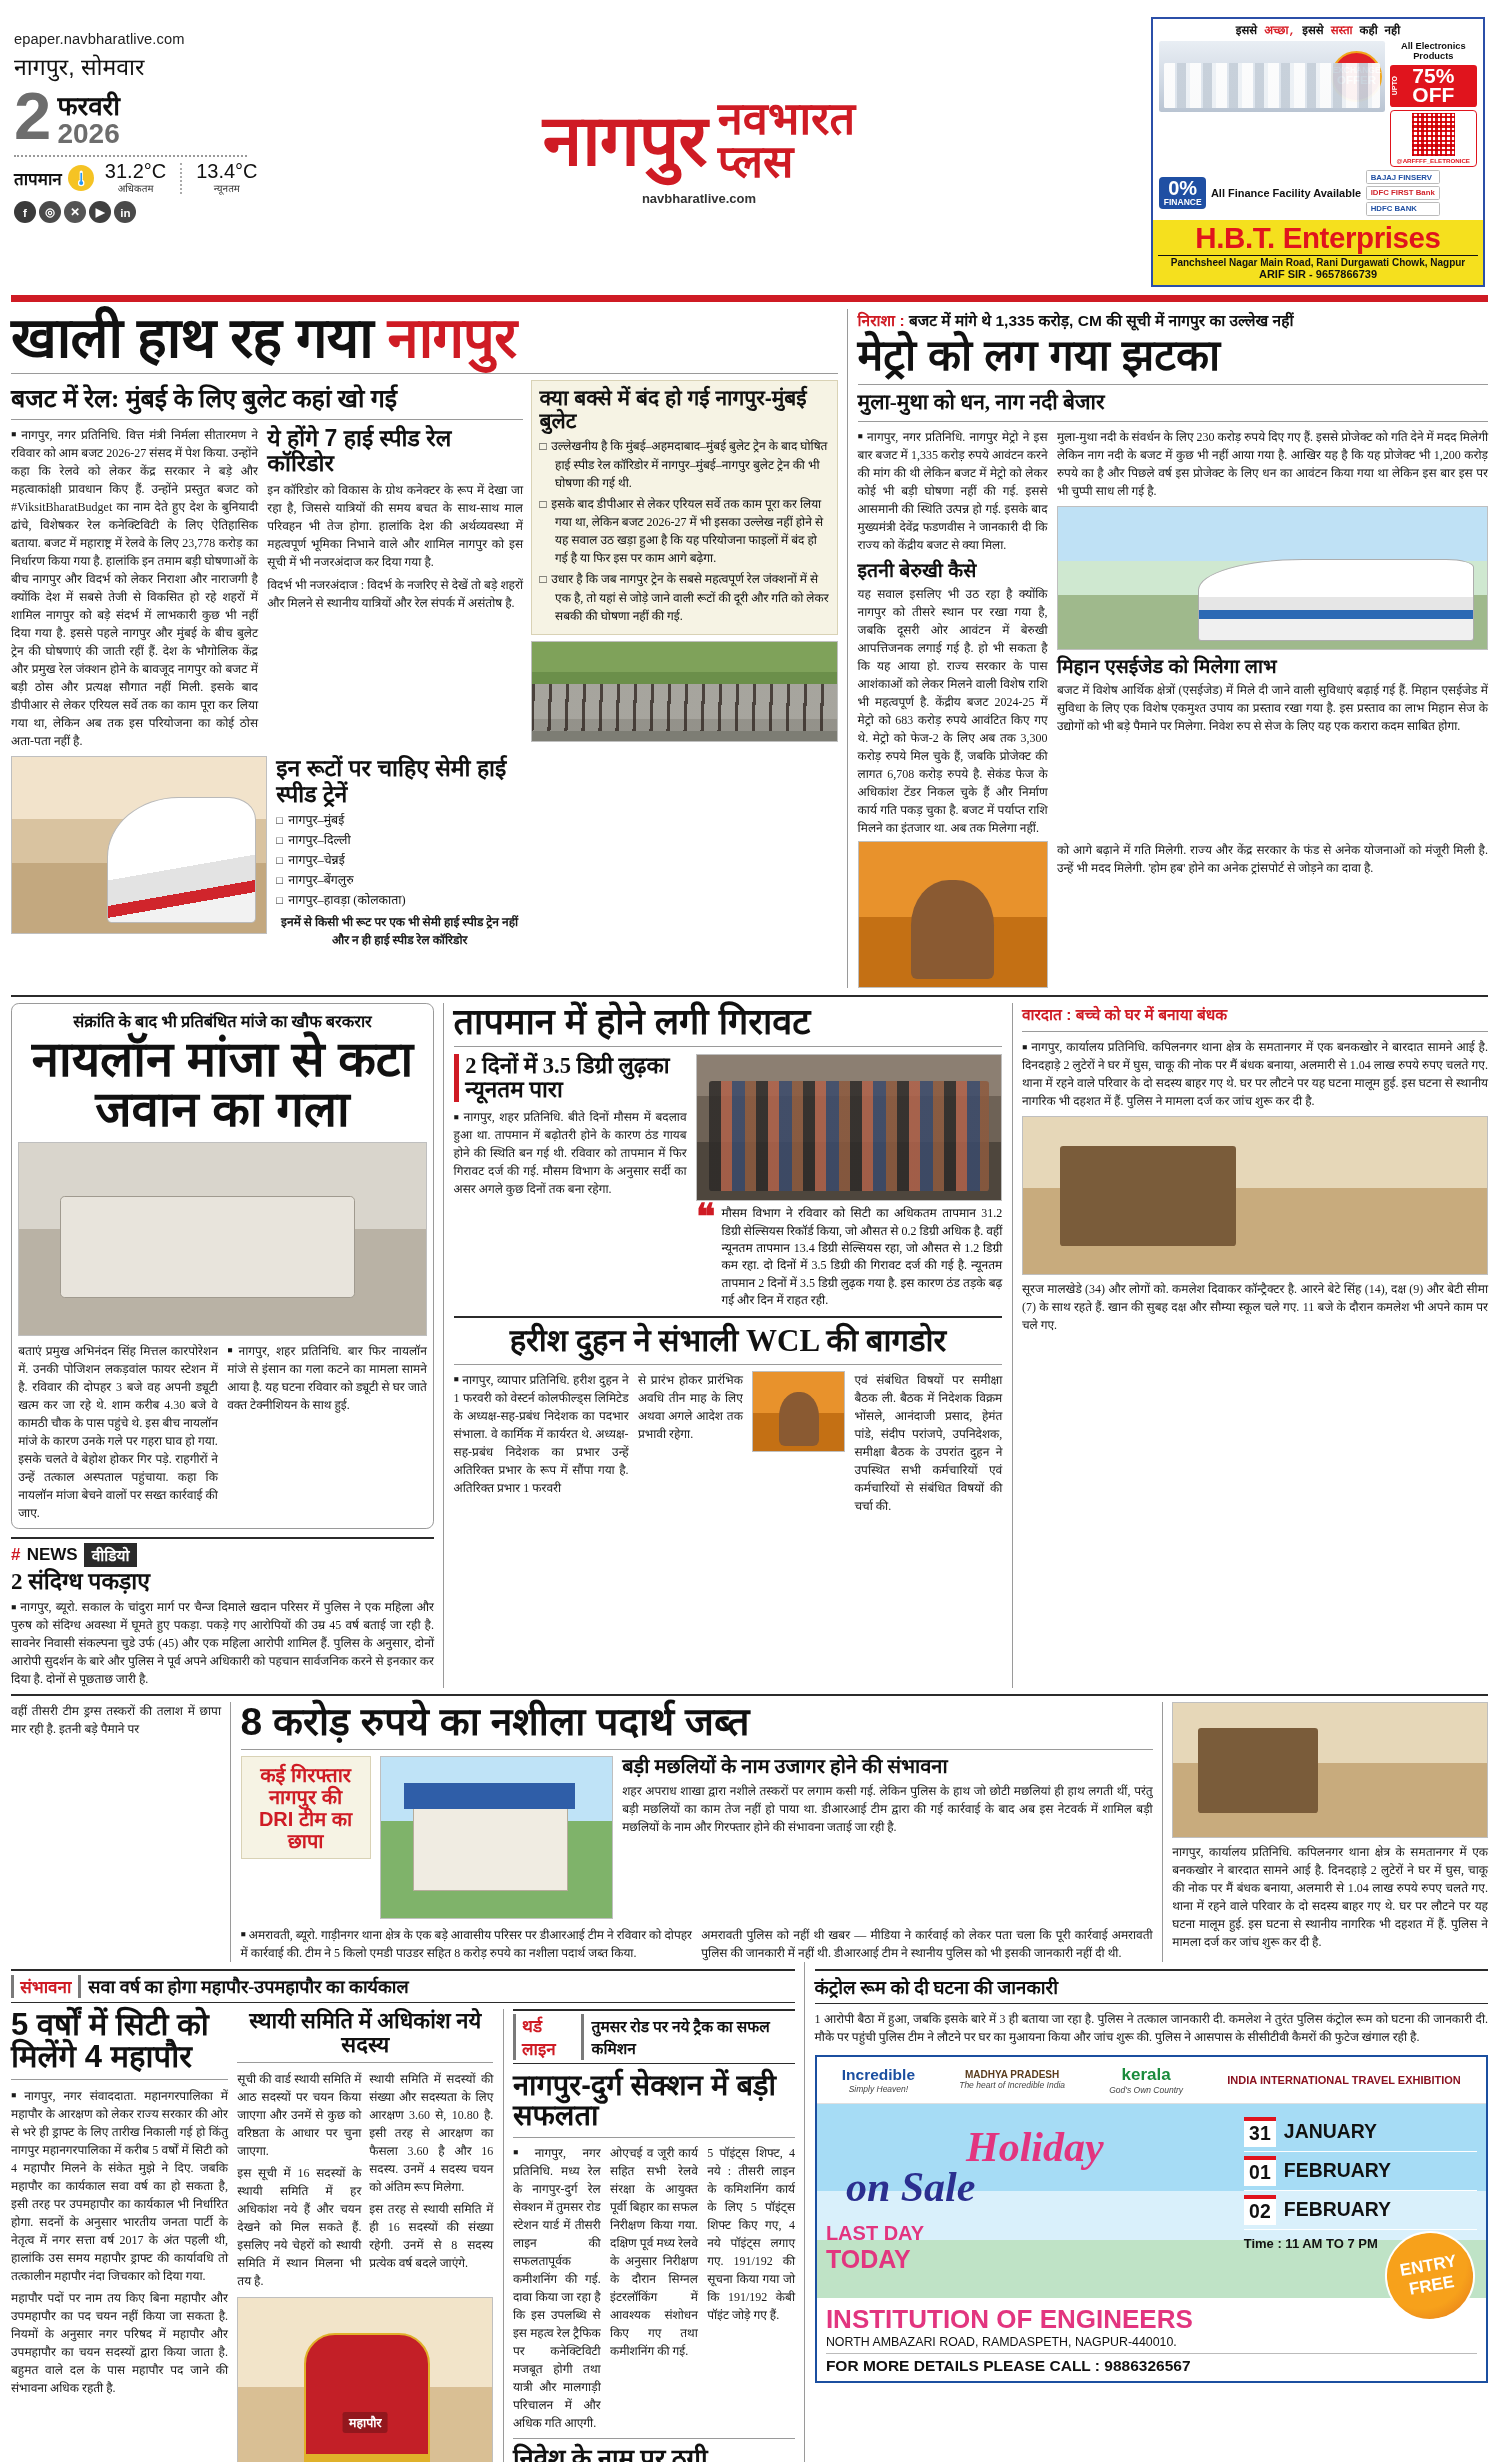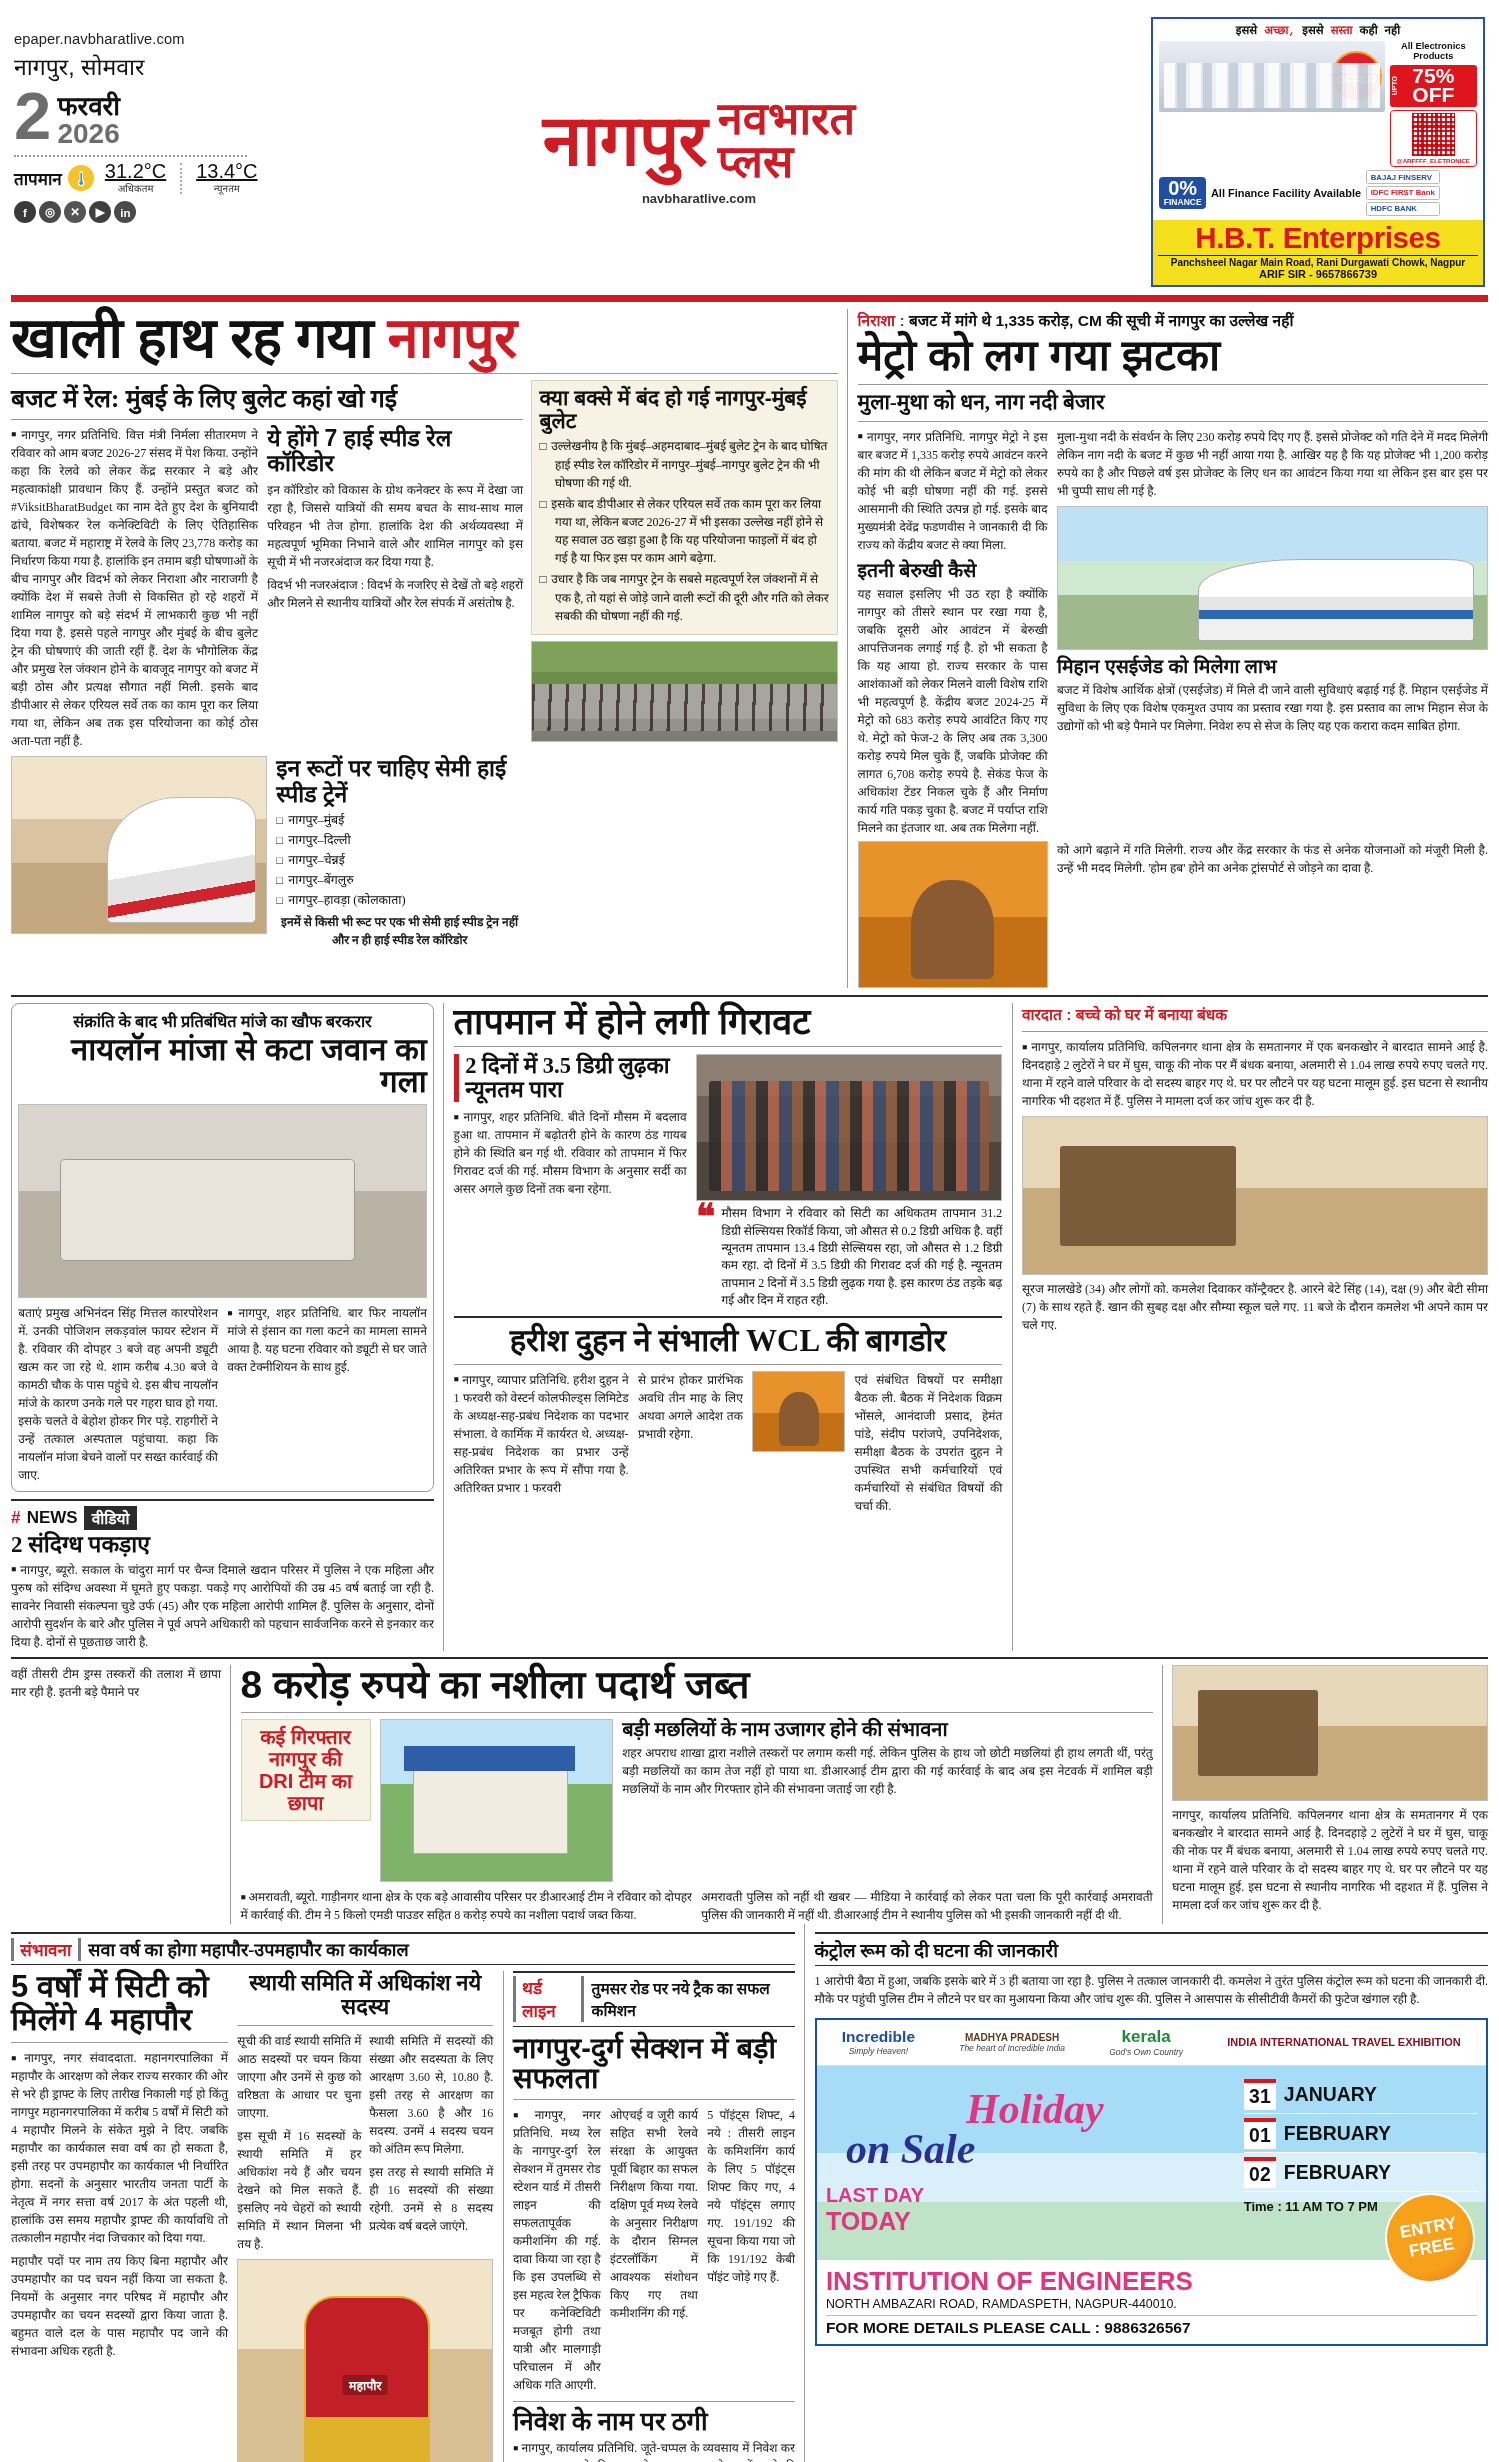--- a/index.html
+++ b/index.html
@@ -56,21 +56,21 @@
   }
   .thermo {
     width: 26px; height: 26px; border-radius: 50%;
     background: #f5c324; display: flex; align-items: center; justify-content: center;
     flex: 0 0 26px;
   }
   .thermo svg { display:block; }
   .temp-block { text-align: center; padding: 0 4.7px; }
   .temp-val {
     font-family: "Liberation Sans", sans-serif;
-    font-size: 20px; font-weight: 400; color: #111; line-height: 1; text-decoration: underline;
+    font-size: 20px; font-weight: 400; color: #111; line-height: 1;
   }
   .temp-cap {
     font-family: "Liberation Sans", sans-serif;
     font-size: 10px; color: #333;
   }
   .temp-div { border-left: 2.3px dotted #aaa; align-self: stretch; margin: 1.6px 3.1px; }
   .socials { display: flex; gap: 3.1px; margin-top: 6.2px; }
   .soc {
     width: 22px; height: 22px; border-radius: 50%; background: #3a3a3a;
     color: #fff; font-family: "Liberation Sans", sans-serif; font-size: 11.6px;
@@ -559,21 +559,21 @@
       </div>
     </div>
 
     <div class="hr-thick"></div>
 
     <div class="row">
 
       <div class="col" style="flex:0 0 423px;">
         <div style="border:0.8px solid #9a9a9a;border-radius:7.8px;padding:6.2px;">
           <div class="kicker" style="font-family:'Liberation Serif',serif;font-size:16.3px;text-align:center;font-weight:700;">संक्रांति के बाद भी प्रतिबंधित मांजे का खौफ बरकरार</div>
-          <h2 class="hl-lg" style="font-size:31px;text-align:right;">नायलॉन मांजा से कटा जवान का गला</h2>
+          <h2 class="hl-lg" style="font-size:49px;text-align:center;">नायलॉन मांजा से कटा जवान का गला</h2>
           <div class="photo ph-hospital" style="margin-top:6.2px;"></div>
           <div class="row" style="gap:9.3px;margin-top:6.2px;">
             <p class="body-txt" style="flex:1;">बताएं प्रमुख अभिनंदन सिंह मित्तल कारपोरेशन में. उनकी पोजिशन लकड़वांल फायर स्टेशन में है. रविवार की दोपहर 3 बजे वह अपनी ड्यूटी खत्म कर जा रहे थे. शाम करीब 4.30 बजे वे कामठी चौक के पास पहुंचे थे. इस बीच नायलॉन मांजे के कारण उनके गले पर गहरा घाव हो गया. इसके चलते वे बेहोश होकर गिर पड़े. राहगीरों ने उन्हें तत्काल अस्पताल पहुंचाया. कहा कि नायलॉन मांजा बेचने वालों पर सख्त कार्रवाई की जाए.</p>
             <p class="body-txt sq" style="flex:1;">नागपुर, शहर प्रतिनिधि. बार फिर नायलॉन मांजे से इंसान का गला कटने का मामला सामने आया है. यह घटना रविवार को ड्यूटी से घर जाते वक्त टेक्नीशियन के साथ हुई.</p>
           </div>
         </div>
 
         <div style="border-top:2.3px solid #2b2b2b;margin-top:7.8px;padding-top:4.7px;">
           <div class="newsflag">
             <span class="nf-hash">#</span>

